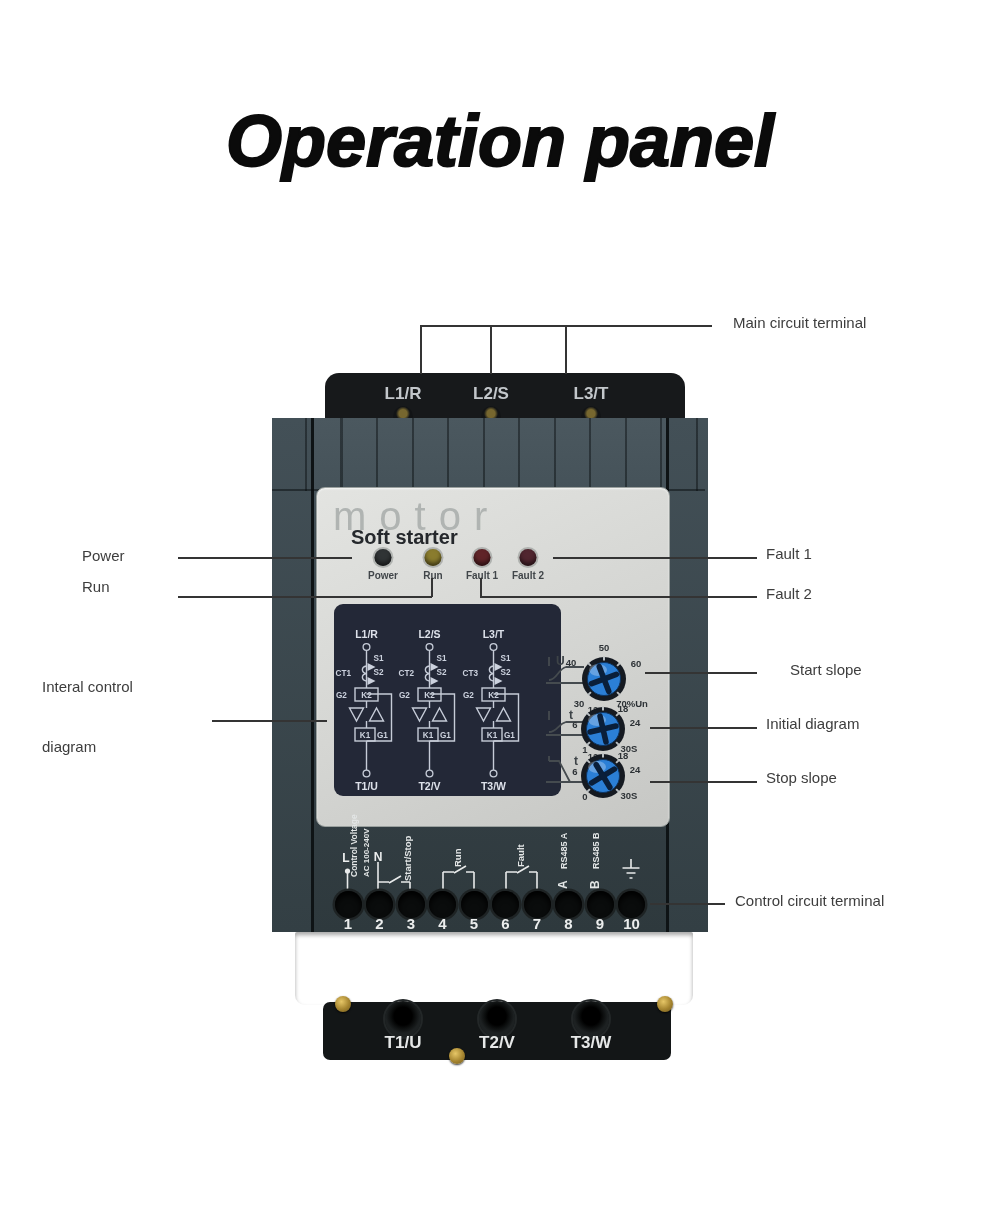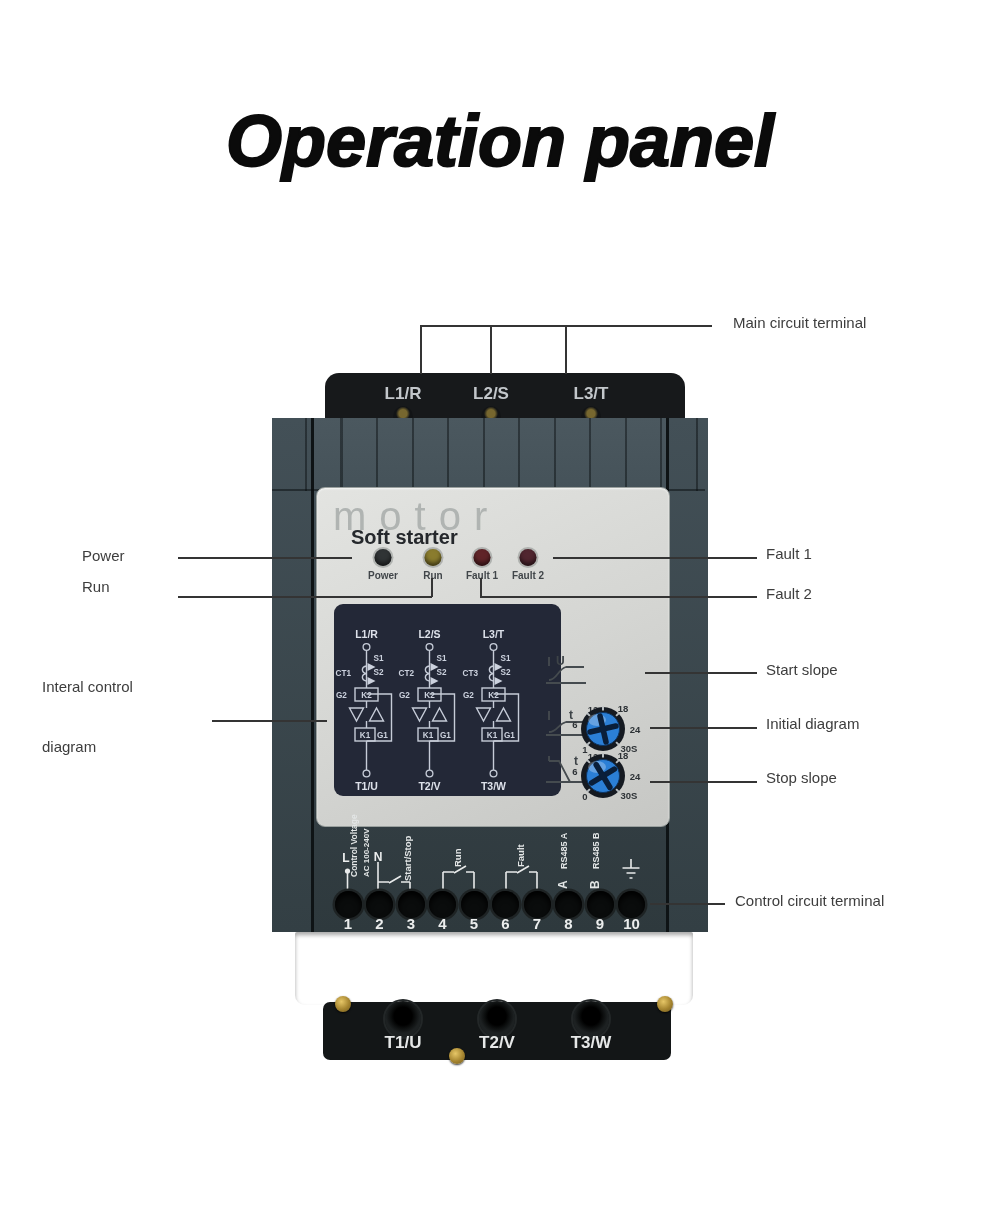--- a/index.html
+++ b/index.html
@@ -63,21 +63,21 @@
   .pot-block{position:absolute;width:110px;height:72px;}
   .pb1{left:232px;top:155px;} .pb2{left:231px;top:205px;} .pb3{left:231px;top:252px;}
   .knob{position:absolute;left:32px;top:13px;width:46px;height:46px;}
   .cross{transform-box:view-box;transform-origin:23px 23px;}
   .pb1 .cross{transform:rotate(24deg);} .pb2 .cross{transform:rotate(32deg);} .pb3 .cross{transform:rotate(14deg);}
   .s-lab{position:absolute;transform:translate(-50%,-50%);font-size:9.5px;font-weight:700;
          color:#2d3236;white-space:nowrap;}
   .s-t{left:55px;top:4px;} .s-ul{left:22px;top:19px;} .s-ur{left:87px;top:20px;}
   .s-bl1{left:30px;top:60px;} .s-br1{left:83px;top:60px;}
   .s-tl{left:45px;top:16px;} .s-tr{left:75px;top:15px;} .s-l{left:27px;top:31px;}
-  .s-r{left:87px;top:36px;text-align:right;} .s-bl{left:37px;top:56px;} .s-br{left:81px;top:55px;}
+  .s-r{left:87px;top:29px;text-align:right;} .s-bl{left:37px;top:56px;} .s-br{left:81px;top:55px;}
 
   
   .ctl-svg{position:absolute;left:330px;top:845px;width:352px;height:50px;}
   .wline{stroke:#e8eaea;stroke-width:1.6;fill:none;}
   .wdot{fill:#e8eaea;}
   .ctl-plain{position:absolute;transform:translateX(-50%);font-size:12px;font-weight:700;
              color:#eceeee;white-space:nowrap;}
   .rot{position:absolute;transform-origin:0 0;transform:rotate(-90deg);color:#e3e6e6;
        white-space:nowrap;font-weight:700;}
   .cterm{position:absolute;top:891px;width:27px;height:27px;border-radius:50%;
@@ -224,20 +224,37 @@
     </svg>
     <svg class="pot-icon" style="left:226px;top:215px" viewBox="0 0 46 40">
       <path class="pi-stroke" d="M6,8 V17 M6,29 C14,29 15,21 23,19 H41 M3,32 H43"></path>
       <text class="pi-text" x="26" y="16">t</text>
     </svg>
     <svg class="pot-icon" style="left:226px;top:264px" viewBox="0 0 46 40">
       <path class="pi-stroke" d="M6,4 V9 M6,9 H16 L27,30 M3,30 H43"></path>
       <text class="pi-text" x="31" y="13">t</text>
     </svg>
 
+    <div class="pot-block pb1">
+      <span class="s-lab s-t">50</span>
+      <span class="s-lab s-ul">40</span>
+      <span class="s-lab s-ur">60</span>
+      <span class="s-lab s-bl1">30</span>
+      <span class="s-lab s-br1">70%Un</span>
+      <svg class="knob" viewBox="0 0 46 46">
+        <circle cx="23" cy="23" r="22" fill="#151a21"></circle>
+        <path d="M36.1,9.9 L38.9,7.1 M9.9,9.9 L7.1,7.1 M9.9,36.1 L7.1,38.9 M36.1,36.1 L38.9,38.9 M23,4.5 V0.5" stroke="#b9bfc2" stroke-width="2"></path>
+        <circle cx="23" cy="23" r="16.5" fill="var(--knob-blue,#2b7fd6)" stroke="#0d3563"></circle>
+        <ellipse cx="17" cy="14" rx="9" ry="6" fill="rgba(255,255,255,0.28)"></ellipse>
+        <g class="cross">
+          <rect x="20.2" y="7" width="5.6" height="32" rx="2.8" fill="#0a1f3a" transform="rotate(45 23 23)"></rect>
+          <rect x="20.2" y="7" width="5.6" height="32" rx="2.8" fill="#0a1f3a" transform="rotate(-45 23 23)"></rect>
+        </g>
+      </svg>
+    </div>
 
     <div class="pot-block pb2">
       <span class="s-lab s-tl">12</span>
       <span class="s-lab s-tr">18</span>
       <span class="s-lab s-l">6</span>
       <span class="s-lab s-r">24</span>
       <span class="s-lab s-bl">1</span>
       <span class="s-lab s-br">30S</span>
       <svg class="knob" viewBox="0 0 46 46">
         <circle cx="23" cy="23" r="22" fill="#151a21"></circle>
@@ -339,20 +356,20 @@
   <div class="line" style="left:650px;top:727px;width:107px;height:1.6px"></div>
   <div class="line" style="left:650px;top:781px;width:107px;height:1.6px"></div>
   <div class="line" style="left:650px;top:903px;width:75px;height:1.6px"></div>
   <div class="line" style="left:212px;top:720px;width:115px;height:1.6px"></div>
 
   <div class="callout" style="left:733px;top:314px">Main circuit terminal</div>
   <div class="callout" style="left:82px;top:547px">Power</div>
   <div class="callout" style="left:82px;top:578px">Run</div>
   <div class="callout" style="left:766px;top:545px">Fault 1</div>
   <div class="callout" style="left:766px;top:585px">Fault 2</div>
-  <div class="callout" style="left:766px;top:661px">Start slope</div>
+  <div class="callout" style="left:790px;top:661px">Start slope</div>
   <div class="callout" style="left:766px;top:715px">Initial diagram</div>
   <div class="callout" style="left:766px;top:769px">Stop slope</div>
   <div class="callout" style="left:42px;top:678px">Interal control</div>
   <div class="callout" style="left:42px;top:738px">diagram</div>
   <div class="callout" style="left:735px;top:892px">Control circuit terminal</div>
 
 </div>
 
 </body></html>

